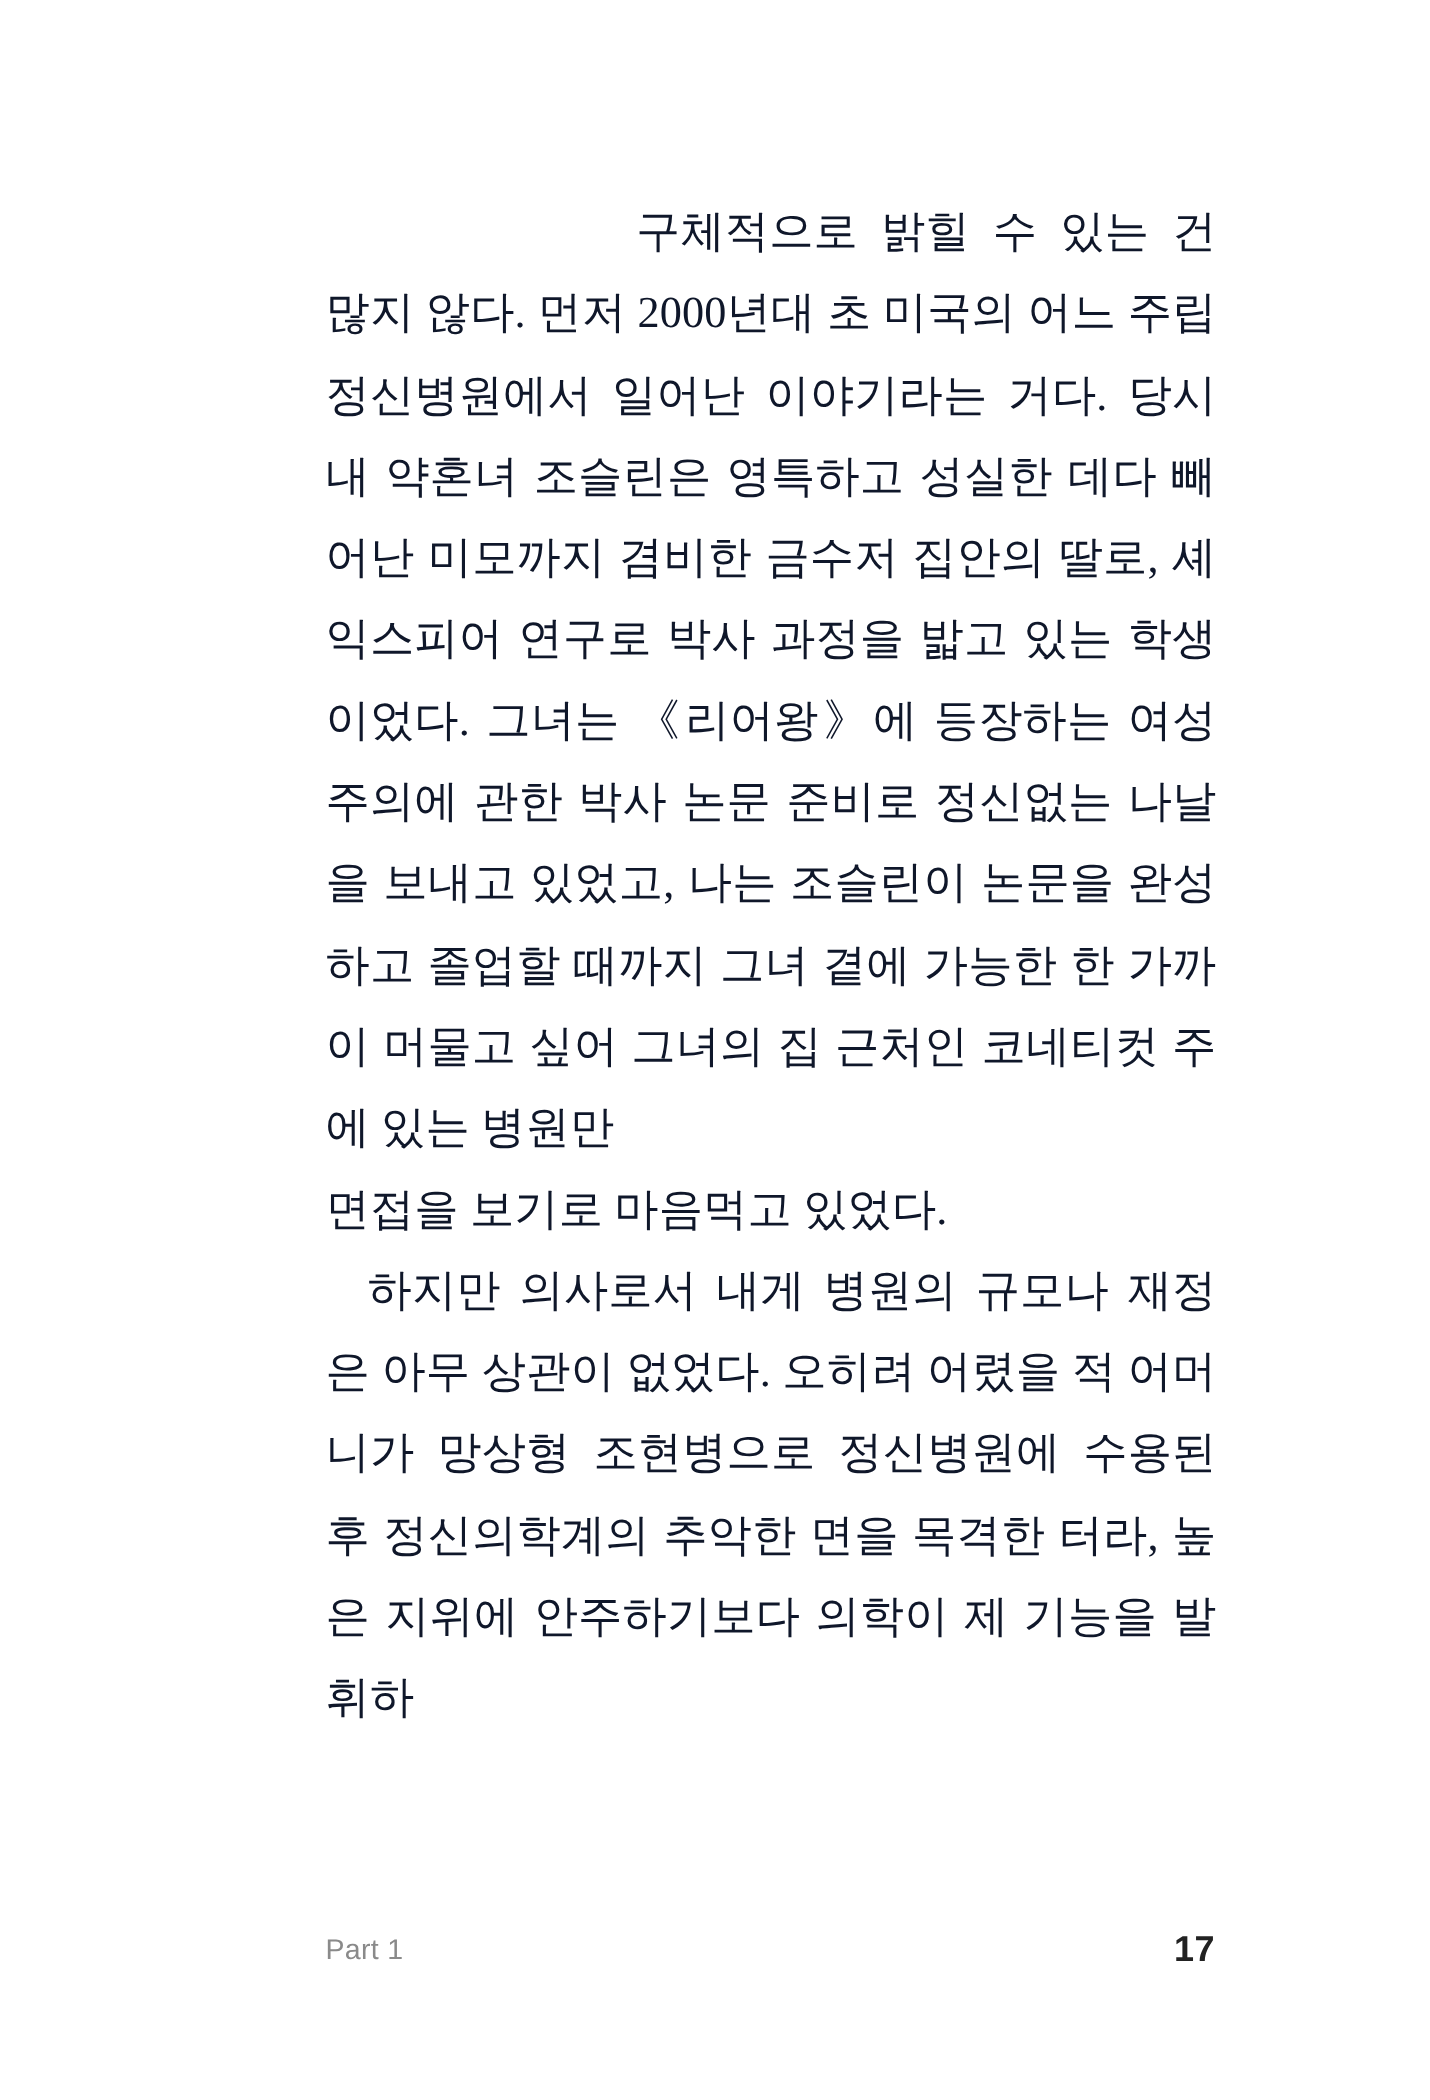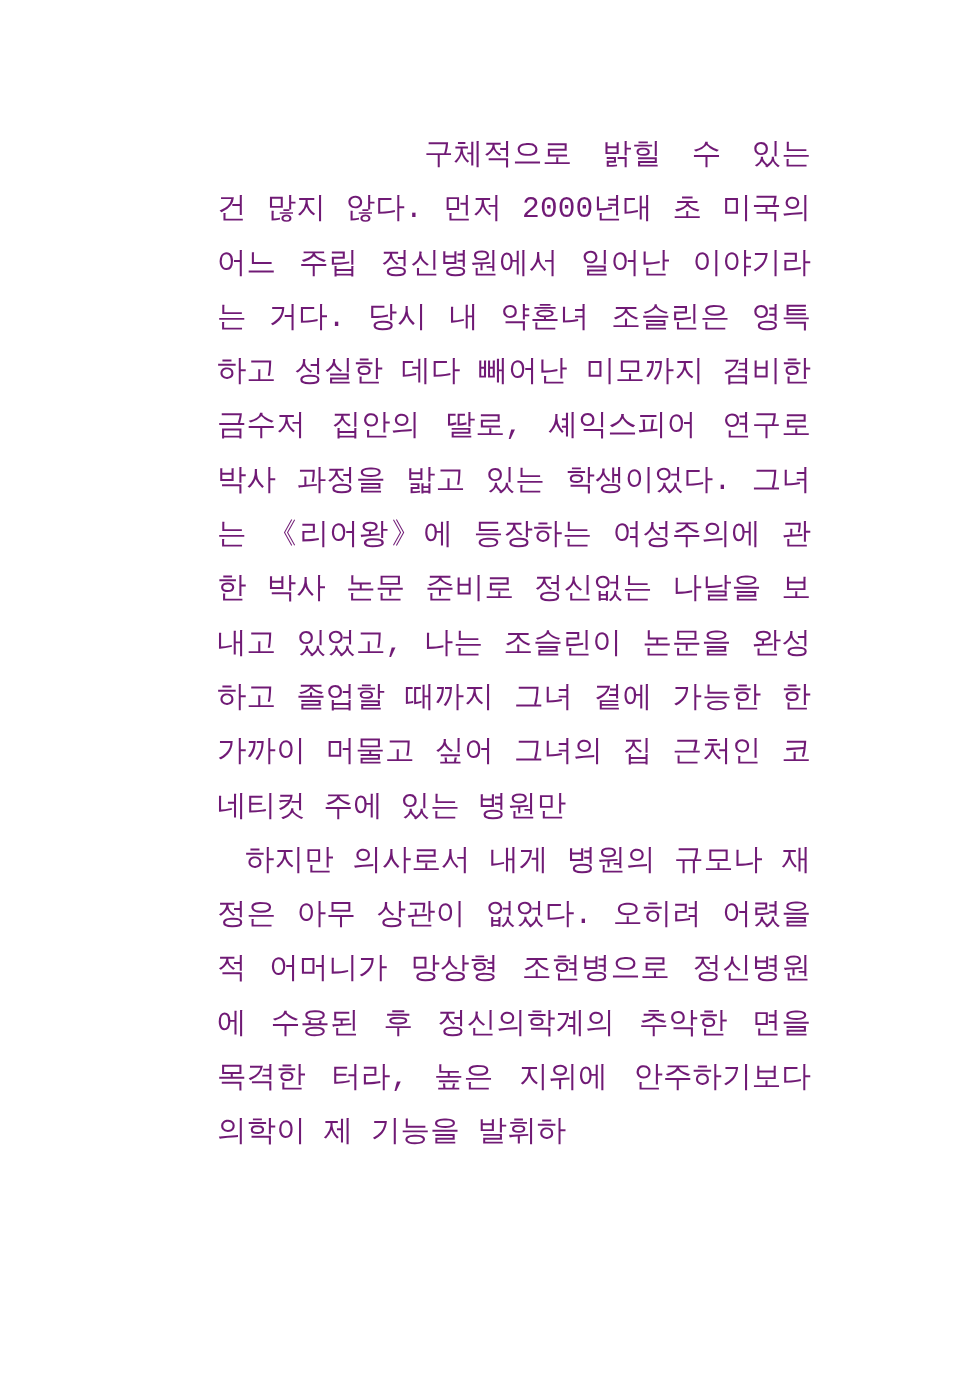--- a/index.html
+++ b/index.html
@@ -26,27 +26,26 @@
     position: absolute;
     left: 217px;
     top: 128px;
     width: 594px;
   }
 
   .para {
     margin: 0;
     font-size: 29.5px;
     line-height: 54.3px;
-    color: #701a75;
+    color: #0f172a;
     text-align: justify;
     text-justify: inter-character;
     word-break: break-all;
     letter-spacing: 0.1px;
     font-weight: 400;
-    font-family: Liberation Mono, monospace;
     -webkit-font-smoothing: antialiased;
   }
 
   
   .para.continuation {
     text-indent: 207px;
   }
 
   
   .para.indented {
@@ -88,21 +87,25 @@
     line-height: 1;
   }
 </style>
 </head>
 <body>
 
 <div class="page">
 
   <div class="text-block">
 
-    <p class="para continuation"><span>구체적으로 밝힐 수 있는 건 많지 않다. 먼저 2000년대 초 미국의 어느 주립 정신병원에서 일어난 이야기라는 거다. 당시 내 약혼녀 조슬린은 영특하고 성실한 데다 빼어난 미모까지 겸비한 금수저 집안의 딸로, 셰익스피어 연구로 박사 과정을 밟고 있는 학생이었다. 그녀는 《리어왕》에 등장하는 여성주의에 관한 박사 논문 준비로 정신없는 나날을 보내고 있었고, 나는 조슬린이 논문을 완성하고 졸업할 때까지 그녀 곁에 가능한 한 가까이 머물고 싶어 그녀의 집 근처인 코네티컷 주에 있는 병원만 </span></p>
+    <p class="para continuation"><span>구체적으로 밝힐 수 있는 건 많지 않다. 먼저 2000년대 초 미국의 어느 주립 정신병원에서 일어난 이야기라는 거다. 당시 내 약혼녀 조슬린은 영특하고 성실한 데다 빼어난 미모까지 겸비한 금수저 집안의 딸로, 셰익스피어 연구로 박사 과정을 밟고 있는 학생이었다. 그녀는 《리어왕》에 등장하는 여성주의에 관한 박사 논문 준비로 정신없는 나날을 보내고 있었고, 나는 조슬린이 논문을 완성하고 졸업할 때까지 그녀 곁에 가능한 한 가까이 머물고 싶어 그녀의 집 근처인 코네티컷 주에 있는 병원만 </span><span class="last-line">면접을 보기로 마음먹고 있었다.</span></p>
 
 
     <p class="para indented"><span>하지만 의사로서 내게 병원의 규모나 재정은 아무 상관이 없었다. 오히려 어렸을 적 어머니가 망상형 조현병으로 정신병원에 수용된 후 정신의학계의 추악한 면을 목격한 터라, 높은 지위에 안주하기보다 의학이 제 기능을 발휘하</span></p>
 
   </div>
 
+  <div class="footer">
+    <span class="footer-part">Part 1</span>
+    <span class="footer-pageno">17</span>
+  </div>
 
 </div>
 
 </body></html>

